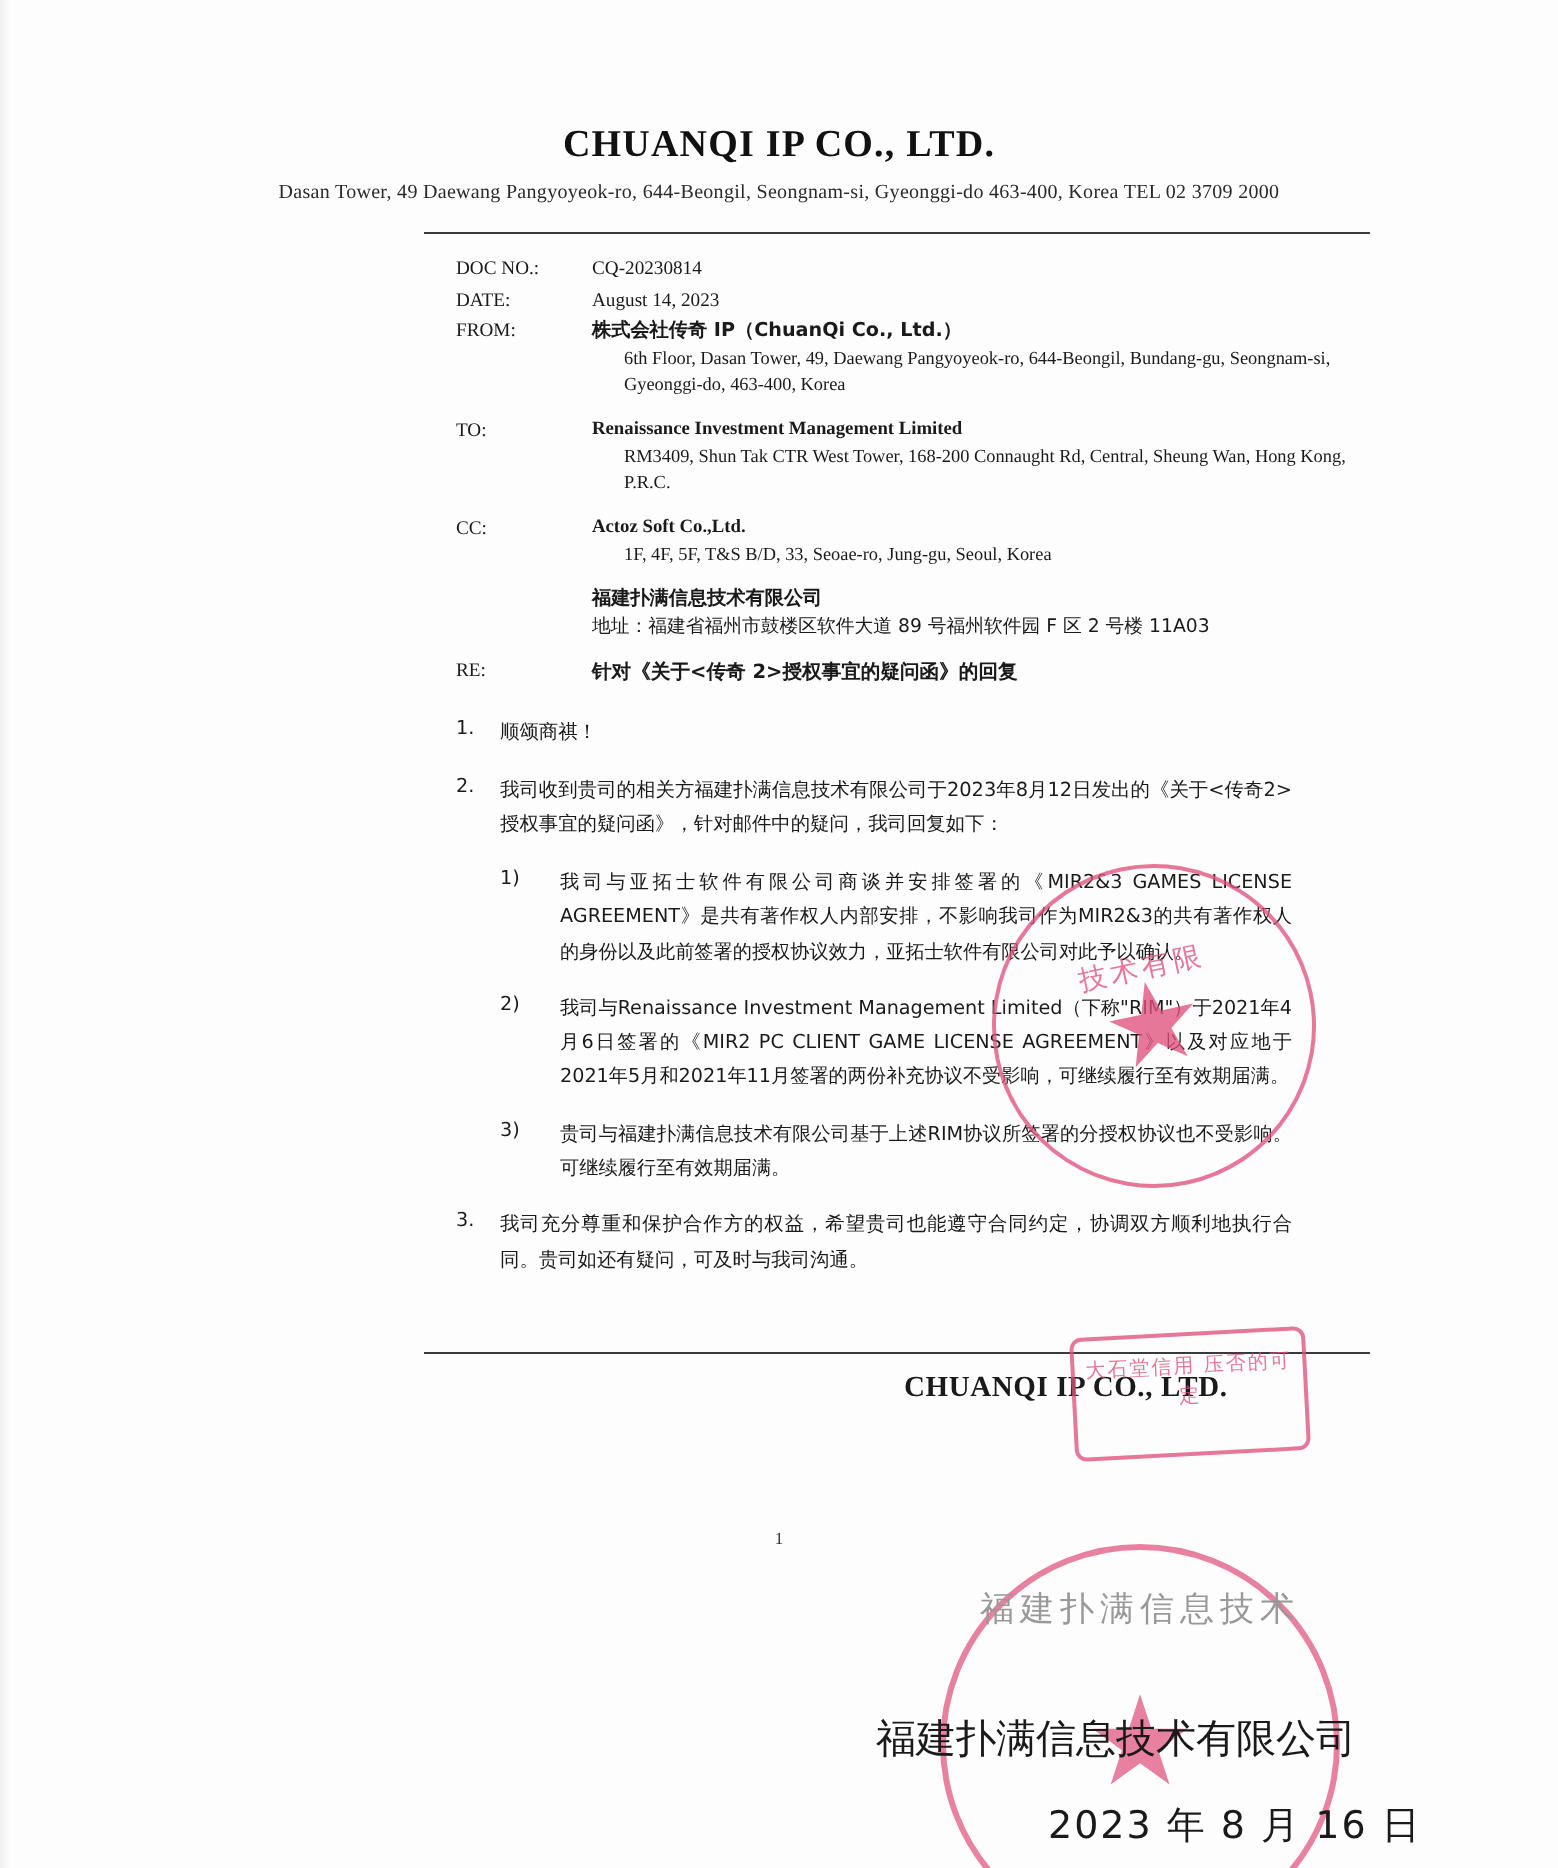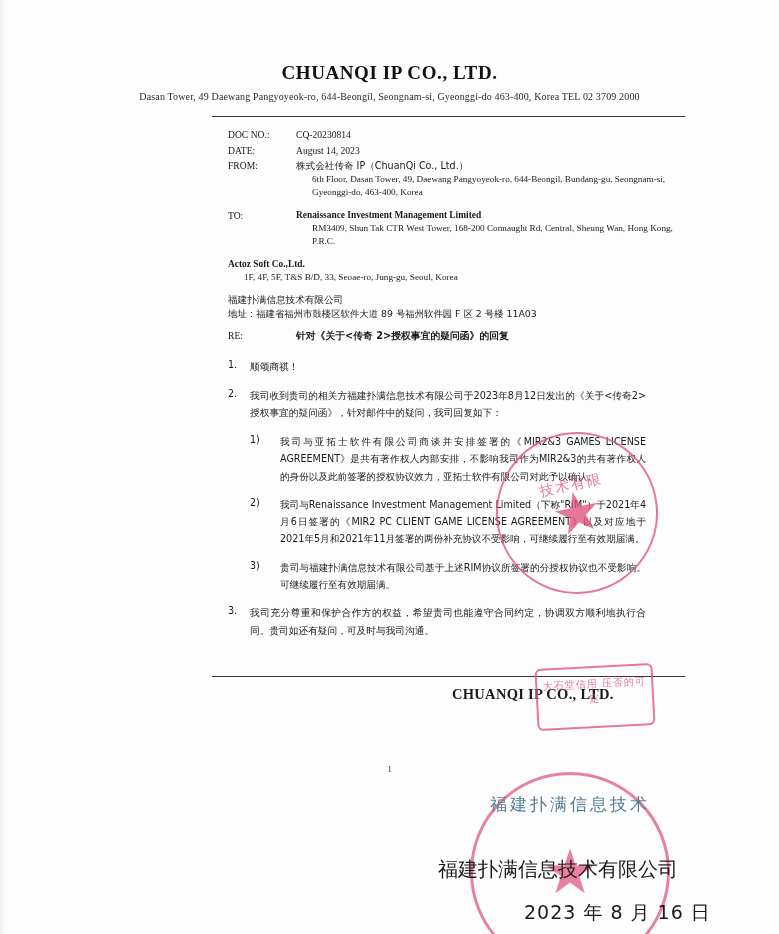--- a/index.html
+++ b/index.html
@@ -79,21 +79,21 @@
     margin-left: 16px;
   }
   .cn {
     font-family: "DejaVu Sans", sans-serif;
     font-size: 9.4px;
     line-height: 1.55;
   }
   .cn-b {
     font-family: "DejaVu Sans", sans-serif;
     font-size: 9.6px;
-    font-weight: normal;
+    font-weight: bold;
   }
 
   
   .re-row {
     position: absolute;
     left: 228px;
     top: 330px;
     width: 470px;
     display: flex;
   }
@@ -205,21 +205,21 @@
     top: 8px;
     font-size: 10px;
     line-height: 1.5;
     letter-spacing: 1px;
   }
   #stamp-big .stamp-txt-top {
     position: absolute;
     top: 18px; left: 0; width: 100%;
     text-align: center;
     font-size: 17px;
-    color: #0c4a6e;
+    color: #737373;
     font-family: Liberation Mono, monospace;
     letter-spacing: 3px;
   }
   .star {
     position: absolute;
     left: 50%; top: 50%;
     transform: translate(-50%,-50%);
     font-size: 56px;
     color: #e0527c;
     line-height: 1;
@@ -286,20 +286,21 @@
 
     <div class="meta-row meta-block">
       <div class="meta-label">TO:</div>
       <div class="meta-value">
         <div style="font-weight:bold;font-size:9.4px;">Renaissance Investment Management Limited</div>
         <div class="sub">RM3409, Shun Tak CTR West Tower, 168-200 Connaught Rd, Central, Sheung Wan, Hong Kong, P.R.C.</div>
       </div>
     </div>
 
     <div class="meta-row meta-block">
+      <div class="meta-label">CC:</div>
       <div class="meta-value">
         <div style="font-weight:bold;font-size:9.4px;">Actoz Soft Co.,Ltd.</div>
         <div class="sub">1F, 4F, 5F, T&amp;S B/D, 33, Seoae-ro, Jung-gu, Seoul, Korea</div>
         <div class="cn-b" style="margin-top:9px;">福建扑满信息技术有限公司</div>
         <div class="cn">地址：福建省福州市鼓楼区软件大道 89 号福州软件园 F 区 2 号楼 11A03</div>
       </div>
     </div>
 
   </div>
 

